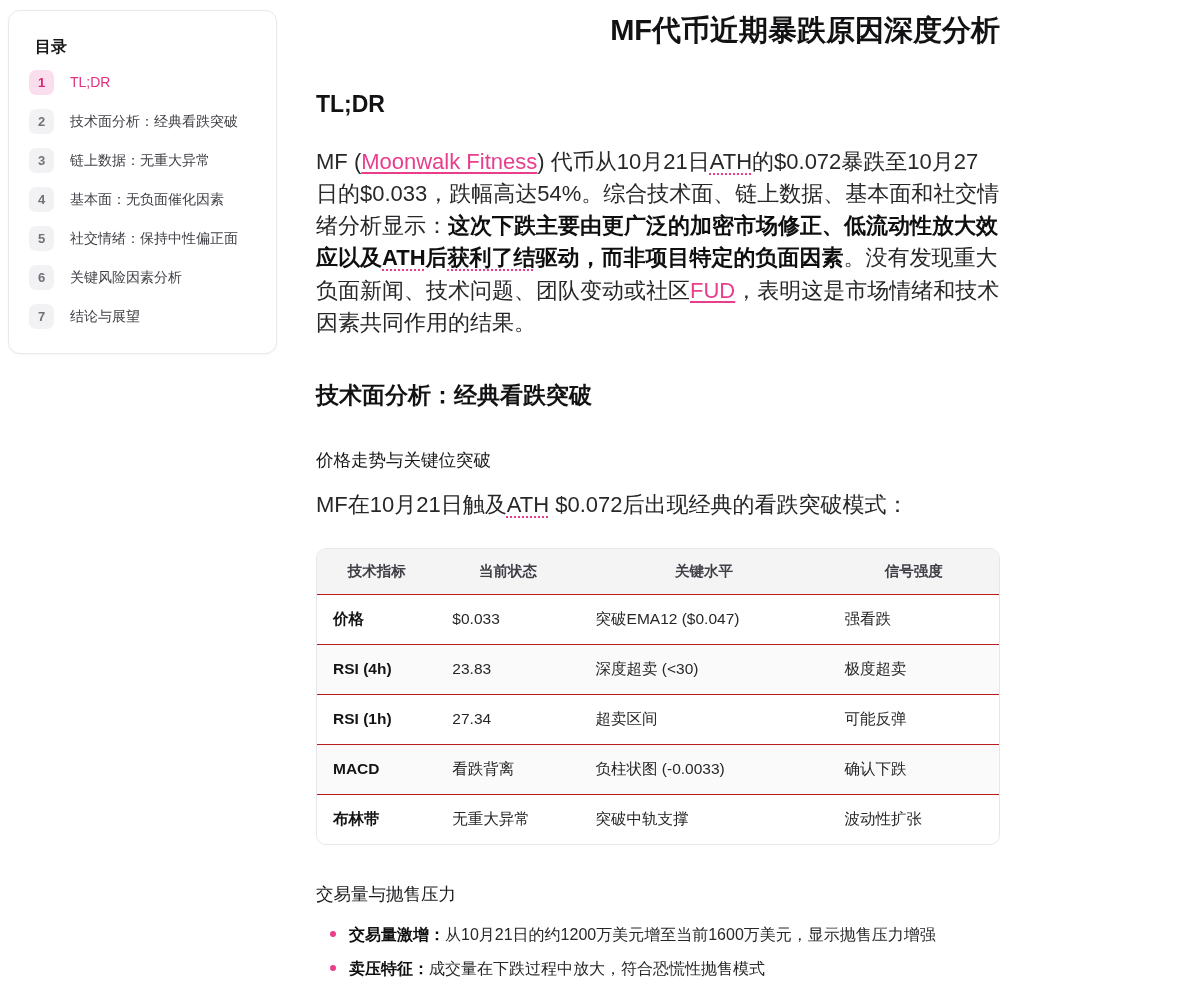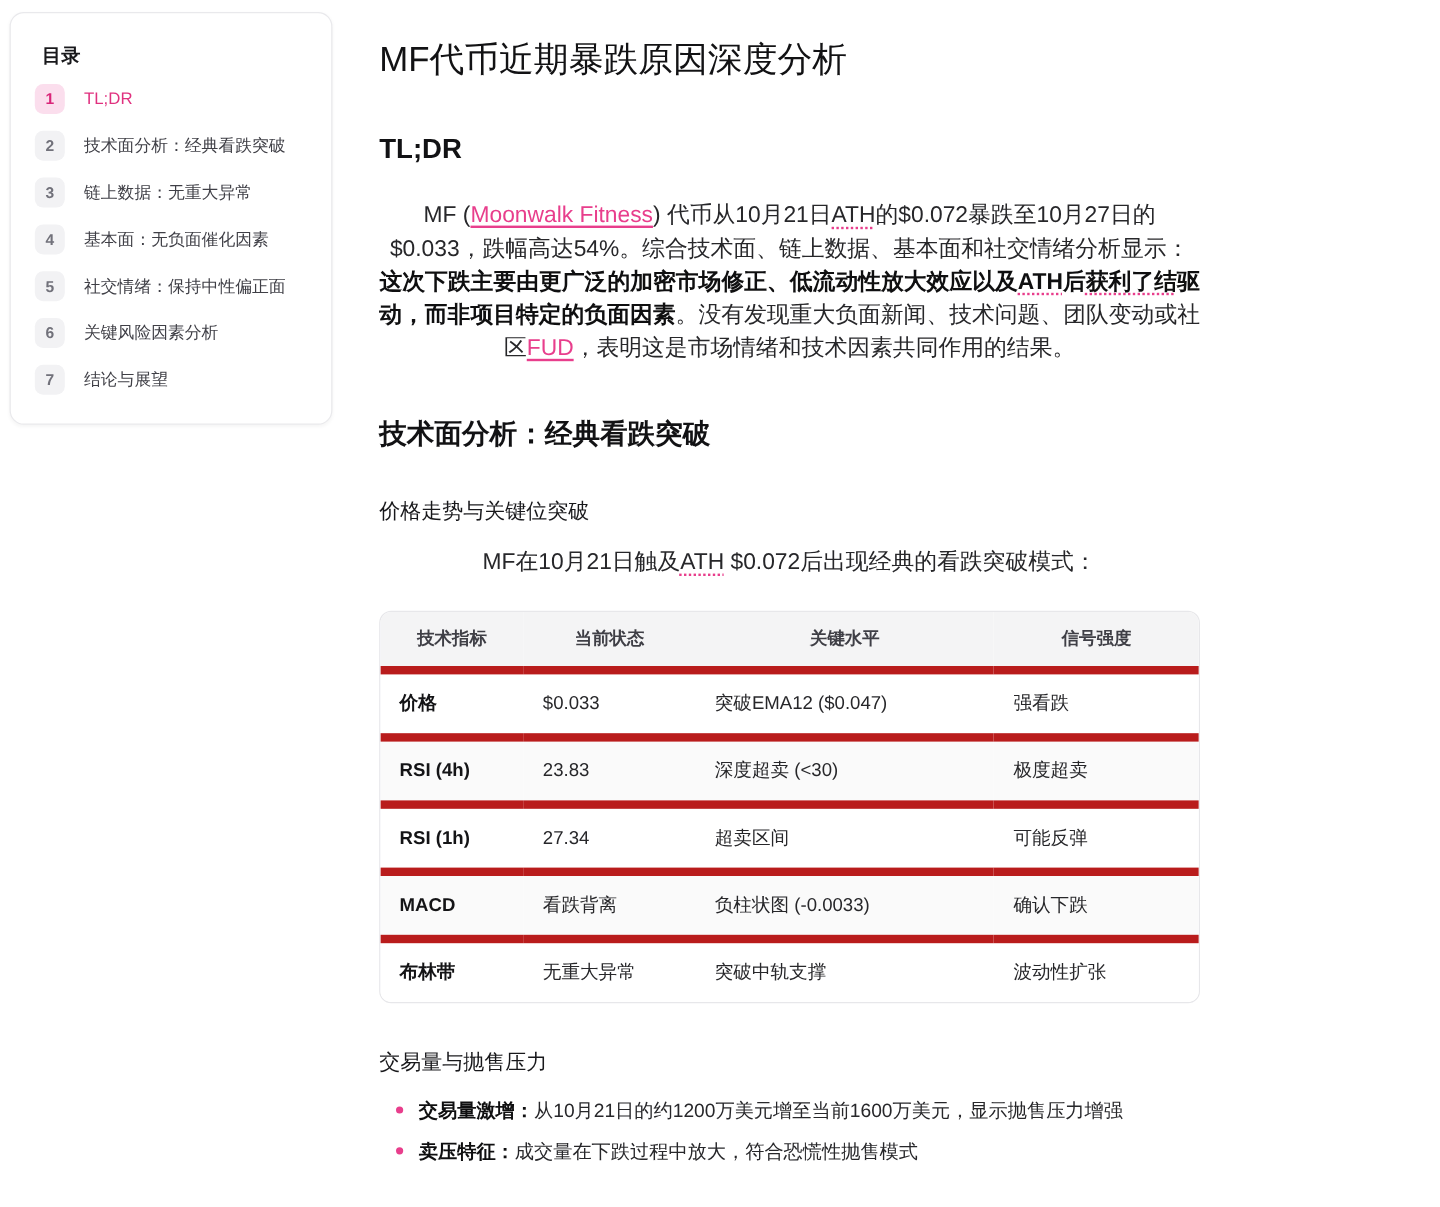--- a/index.html
+++ b/index.html
@@ -31,44 +31,44 @@
     font-size:13px; font-weight:600;
     display:flex; align-items:center; justify-content:center;
     margin-right:16px; flex-shrink:0;
   }
   .toc-label { font-size:14px; color:#3f3f46; line-height:1.3; }
   .toc-item.active .toc-num { background:#fbdeed; color:#d92579; }
   .toc-item.active .toc-label { color:#e0317f; }
 
   
   main { margin-left:39px; width:684px; padding-top:2px; }
-  h1[data-name="article-title"] { font-size:29px; line-height:1.25; font-weight:400; color:#121214; margin:20px 0 36px; }
+  h1[data-name="article-title"] { font-size:29px; line-height:1.25; font-weight:700; color:#121214; margin:0 0 36px;text-align:right; }
   h2[data-name="section-heading"] { font-size:23px; line-height:1.3; font-weight:700; color:#121214; margin:42px 0 26px; }
   h3[data-name="subsection-heading"] { font-size:17.5px; line-height:1.3; font-weight:400; color:#18181b; margin:38px 0 18px; }
-  p[data-name="paragraph"] { font-size:19px; line-height:1.46; margin:0 0 24px; color:#27272a;text-align:center; }
+  p[data-name="paragraph"] { font-size:22px; line-height:1.46; margin:0 0 24px; color:#27272a; }
   p strong { font-weight:700; color:#0f0f10; }
 
   a.link { color:#e83e8c; text-decoration:underline; text-decoration-thickness:1.5px; text-underline-offset:3px; cursor:pointer; }
   .term {
     text-decoration-line:underline; text-decoration-style:dotted;
     text-decoration-color:#e83e8c; text-decoration-thickness:1.5px;
     text-underline-offset:4px; cursor:help;
   }
 
   
   .table-wrap { border:1px solid #e7e7ea; border-radius:10px; overflow:hidden; margin:26px 0 34px; }
   table { width:100%; border-collapse:collapse; }
   th {
     background:#f4f4f5; text-align:center; padding:13px 16px;
     font-size:14.5px; font-weight:600; color:#3f3f46;
   }
   th:nth-child(1) { width:17.5%; } th:nth-child(2) { width:21%; }
   th:nth-child(3) { width:36.5%; } th:nth-child(4) { width:25%; }
   td {
-    padding:14px 16px; border-top:7px solid #b91c1c;
+    padding:14px 16px; border-top:1px solid #b91c1c;
     font-size:15.5px; color:#27272a; background:#fff;
   }
   tbody tr:nth-child(even) td { background:#fafafa; }
   tbody td:first-child { font-weight:700; color:#141416; }
 
   
   ul[data-name="bullet-list"] { list-style:none; margin:14px 0 0; padding-left:14px; }
   ul[data-name="bullet-list"] li { font-size:16px; line-height:1.45; margin-bottom:11px; color:#27272a; }
   ul[data-name="bullet-list"] li::before {
     content:""; display:inline-block; width:6px; height:6px; border-radius:50%;

